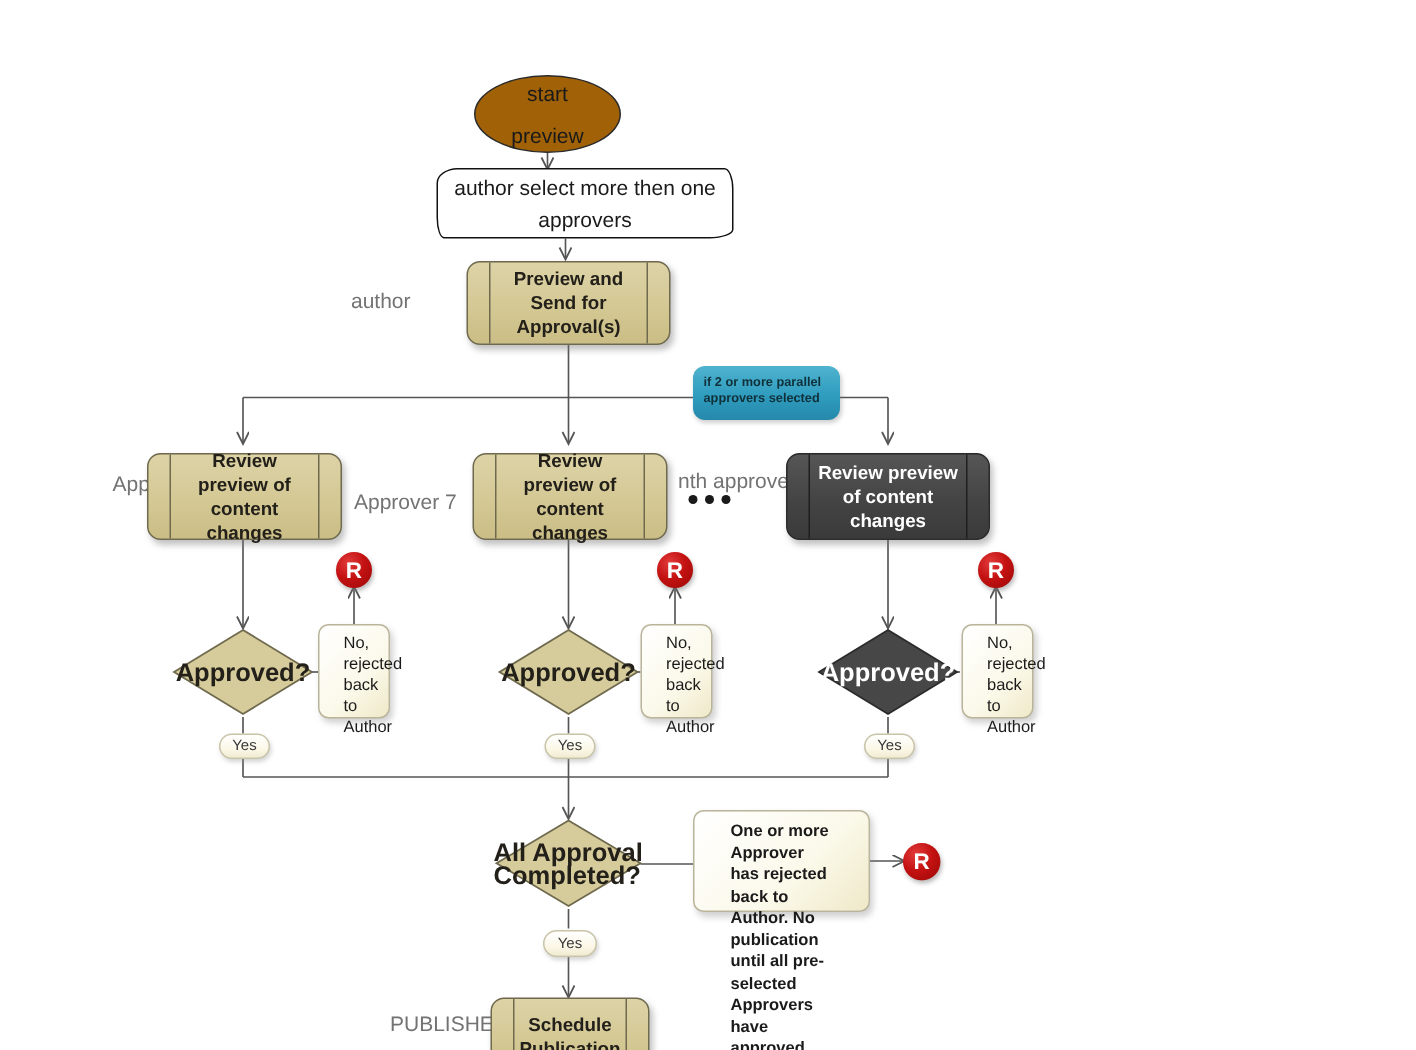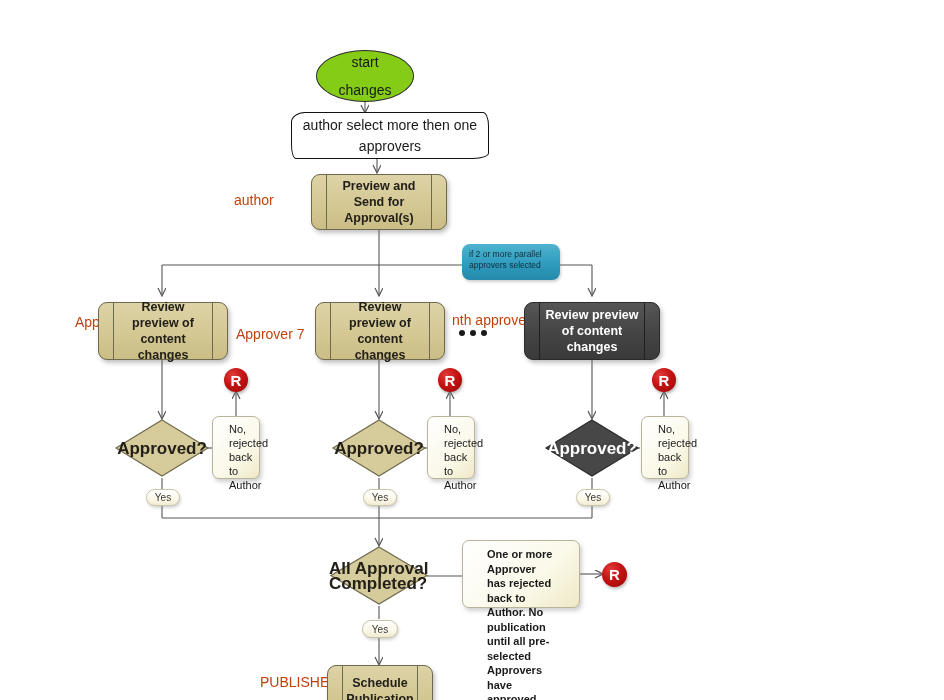--- a/index.html
+++ b/index.html
@@ -31,21 +31,21 @@
     display: flex;
     align-items: center;
     justify-content: center;
     text-align: center;
     color: #1a1a1a;
   }
   
   .oval {
     border: 1px solid #2b2b2b;
     border-radius: 50%;
-    background: #84cc16;
+    background: #a16207;
     font-size: 14px;
     line-height: 18px;
     gap: 10px;
   }
   
   .sketchy {
     border: 1px solid #111;
     border-radius: 14px 6px 16px 5px / 10px 14px 6px 14px;
     background: #ffffff;
     font-size: 14px;
@@ -129,21 +129,21 @@
     color: #3a3a3a;
   }
   
   .bluepill {
     border-radius: 8px;
     background: #3aa5c4;
     background-image: linear-gradient(180deg,#4fb3cf 0%, #2f9cbe 55%, #2589ab 100%);
     color: #10303a;
     font-size: 8.5px;
     line-height: 11px;
-    font-weight: 400;
+    font-weight: 700;
     text-align: left;
     padding: 5px 7px;
     box-shadow: 1px 2px 3px rgba(120,120,120,0.35);
     display: block;
   }
   
   .rbadge {
     position: absolute;
     border-radius: 50%;
     background: #bd0d0d;
@@ -152,21 +152,21 @@
     font-weight: 700;
     display: flex;
     align-items: center;
     justify-content: center;
     box-shadow: 1px 2px 3px rgba(120,120,120,0.5);
   }
   
   .role {
     position: absolute;
     font-size: 14px;
-    color: #c2410c;
+    color: #737373;
     white-space: nowrap;
   }
   .dots {
     position: absolute;
     display: flex;
     gap: 5px;
   }
   .dots i {
     display: block;
     width: 6px; height: 6px;
@@ -224,21 +224,21 @@
       <line x1="580" y1="574" x2="602" y2="574" marker-end="url(#arrow)"></line>
 
       <line x1="379" y1="606" x2="379" y2="619"></line>
 
       <line x1="379" y1="637" x2="379" y2="664" marker-end="url(#arrow)"></line>
     </g>
   </svg>
 
   <div class="node oval" style="left:316px; top:50px; width:98px; height:52px; flex-direction:column;">
     <span>start</span>
-    <span>changes</span>
+    <span>preview</span>
   </div>
 
   <div class="node sketchy" style="left:291px; top:112px; width:198px; height:47px;">
     <span>author select more then one approvers</span>
   </div>
 
   <div class="role" style="left:234px; top:192px;">author</div>
   <div class="role" style="left:27px; top:314px;margin-left:48px;">Approver1</div>
   <div class="role" style="left:236px; top:326px;">Approver 7</div>
   <div class="role" style="left:452px; top:312px;">nth approver</div>

